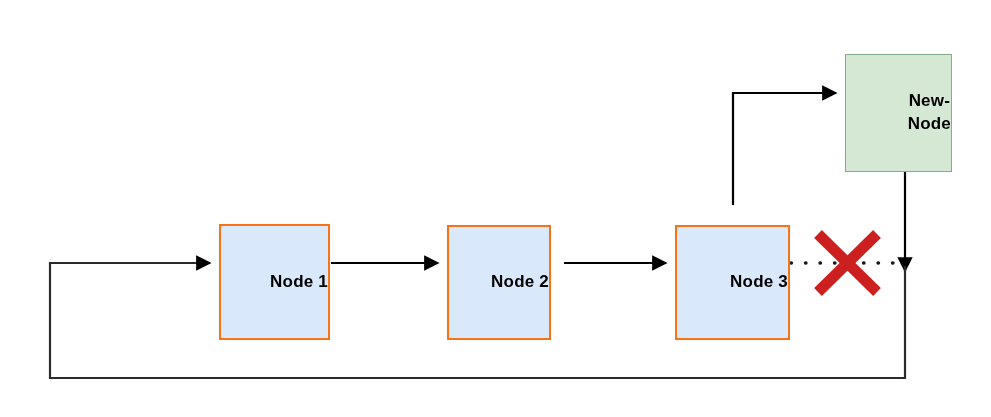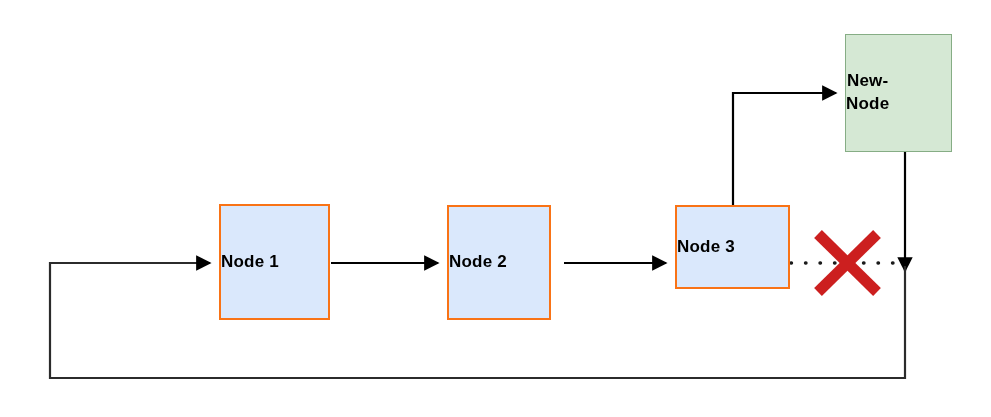--- a/index.html
+++ b/index.html
@@ -22,28 +22,29 @@
     left: 0;
     top: 0;
     width: 991px;
     height: 417px;
   }
   .node-box {
     position: absolute;
     box-sizing: border-box;
     display: flex;
     align-items: center;
-    justify-content: flex-start;
+    justify-content: flex-end;
     text-align: center;
     font-family: "Liberation Sans", sans-serif;
     font-weight: bold;
     font-size: 17px;
     line-height: 1.35;
     color: #000000;
     letter-spacing: 0.2px;
+    margin-top: 20px;
   }
   .node-blue {
     background: #dae8fc;
     border: 2px solid #f97316;
   }
   .node-green {
     background: #d5e8d4;
     border: 1px solid #86ad85;
   }
   .node-label {
@@ -98,21 +99,21 @@
   </svg>
 
   <div class="node-box node-blue" style="left:219px; top:204px; width:111px; height:116px;">
     <span class="node-label">Node 1</span>
   </div>
 
   <div class="node-box node-blue" style="left:447px; top:205px; width:104px; height:115px;">
     <span class="node-label">Node 2</span>
   </div>
 
-  <div class="node-box node-blue" style="left:675px; top:205px; width:115px; height:84px;">
+  <div class="node-box node-blue" style="left:675px; top:205px; width:115px; height:115px;">
     <span class="node-label">Node 3</span>
   </div>
 
   <div class="node-box node-green" style="left:845px; top:34px; width:107px; height:118px;">
     <span class="node-label">New-
 Node</span>
   </div>
 
 </div>
 

